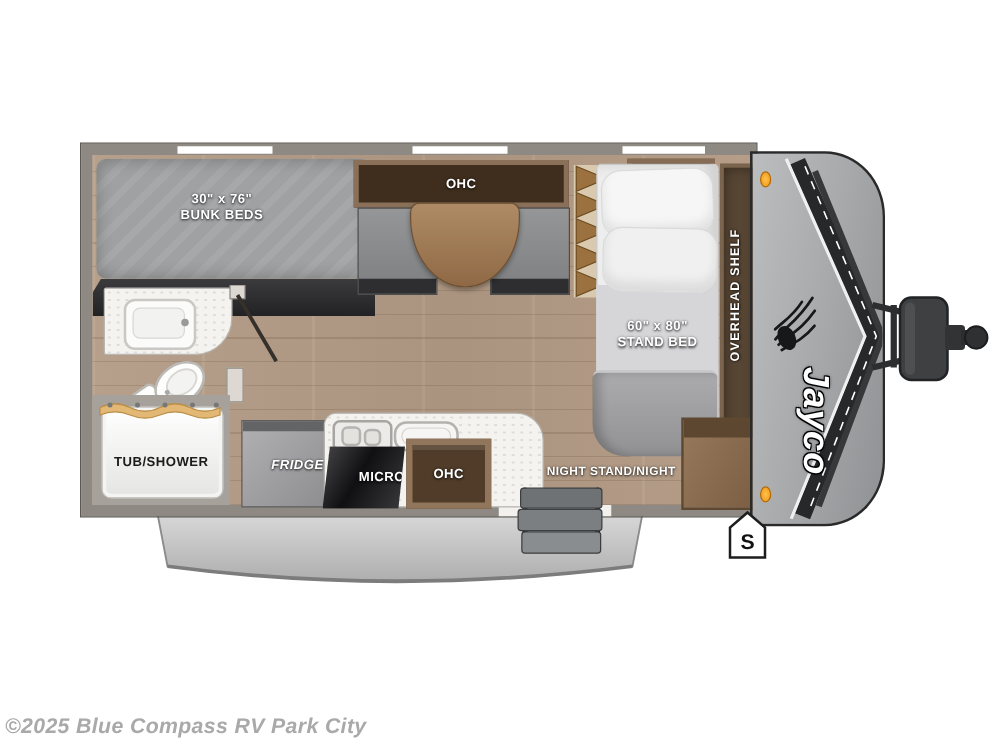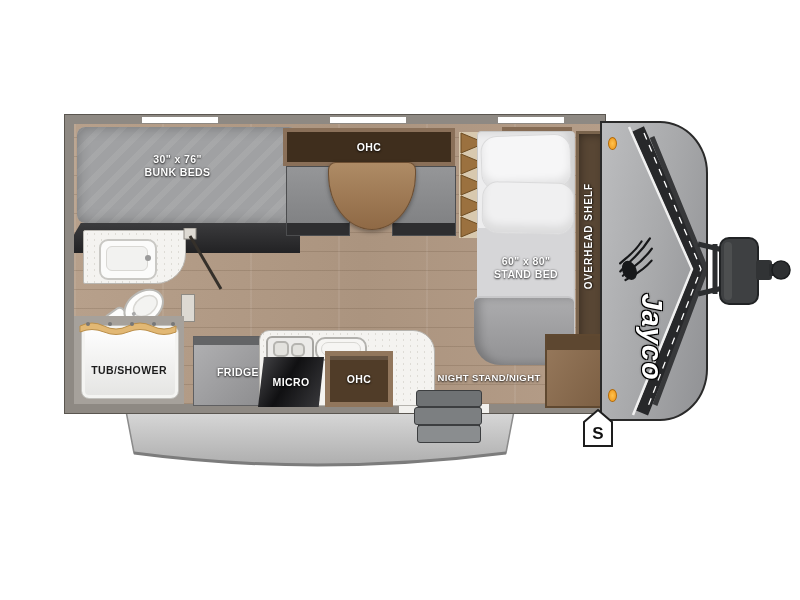--- a/index.html
+++ b/index.html
@@ -70,33 +70,33 @@
   .faucet-dot{left:44px;top:14px;width:6px;height:6px;border-radius:50%;background:#9a9a9a;}
   .wall-stub{background:#ddd9d2;border:1px solid #8f8b84;}
   
   .tub-surround{left:74px;top:316px;width:110px;height:88px;background:#a6a19b;}
   .tub-inner{left:81px;top:325px;width:96px;height:72px;background:linear-gradient(180deg,#ffffff,#e4e4e2);
      border:1px solid #c2c1bd;border-radius:8px;box-shadow:inset 0 0 0 3px #f4f4f2;}
   .tub-label{left:80px;top:364px;width:98px;}
   
   .fridge{left:193px;top:336px;width:66px;height:68px;background:linear-gradient(135deg,#b1b1b3,#8e8e90);
      border:1px solid #5f5f61;box-shadow:inset 0 8px 0 #636466;}
-  .fridge-label{left:193px;top:366px;width:90px;}
+  .fridge-label{left:193px;top:366px;width:90px;font-style:italic;}
   .counter{left:259px;top:330px;width:174px;height:74px;background:#f4f3f0;border:1px solid #b5b3ae;
      border-radius:10px 22px 0 0;
      background-image:radial-gradient(#dedcd6 1px, transparent 1px);background-size:7px 6px;}
   .stove{left:266px;top:336px;width:44px;height:22px;border:2px solid #a6a5a1;border-radius:6px;background:#ecebE9;}
   .burner{position:absolute;border:2px solid #b5b4b0;border-radius:5px;background:#e3e2de;}
   .stove-bar{left:264px;top:361px;width:48px;height:5px;background:#2a2a2c;border-radius:2px;}
   .ksink{left:315px;top:337px;width:48px;height:20px;border:2px solid #b3b2ae;border-radius:10px;background:#f6f5f3;}
   .ksink-inner{left:4px;top:3px;width:38px;height:12px;border:1px solid #d8d7d3;border-radius:7px;}
   .micro{left:258px;top:357px;width:66px;height:50px;
      background:linear-gradient(120deg,#48484b 0%,#101012 45%,#3b3b3e 100%);
      clip-path:polygon(9% 0,100% 0,92% 100%,0 100%);}
-  .micro .lbl{display:block;line-height:50px;}
+  .micro .lbl{display:block;line-height:50px;text-align:right;}
   .kohc{left:325px;top:351px;width:58px;height:46px;background:#503c28;border:5px solid #91765c;
      box-shadow:inset 0 4px 0 rgba(255,255,255,.12);}
   .kohc .lbl{display:block;line-height:46px;}
   
   .awning-label{left:250px;top:430px;width:160px;font-size:11px;}
   
   .steps{left:414px;top:388px;width:72px;height:58px;}
   .rail{position:absolute;width:4px;height:52px;top:2px;background:#1f1f21;border-radius:2px;}
   .step{position:absolute;border:1px solid #3c3e40;border-radius:3px;}
   
@@ -272,13 +272,14 @@
     <rect x="61" y="30" width="16" height="20" rx="3" fill="#313335"></rect>
     <rect x="74" y="34" width="8" height="12" fill="#2b2d2f"></rect>
     <circle cx="86" cy="40" r="9" fill="#2e3032" stroke="#1b1d1f" stroke-width="1.5"></circle>
   </svg>
 
   <svg class="abs" style="left:580px;top:406px;" width="36" height="46">
     <polygon points="18,4 32,16 32,40 4,40 4,16" fill="#ffffff" stroke="#1d1d1d" stroke-width="2"></polygon>
     <text x="18" y="33" text-anchor="middle" font-size="17" font-weight="bold" fill="#111" font-family="Liberation Sans, sans-serif">S</text>
   </svg>
 
+  <div class="abs copyright">©2025 Blue Compass RV Park City</div>
 </div>
 
 </body></html>

